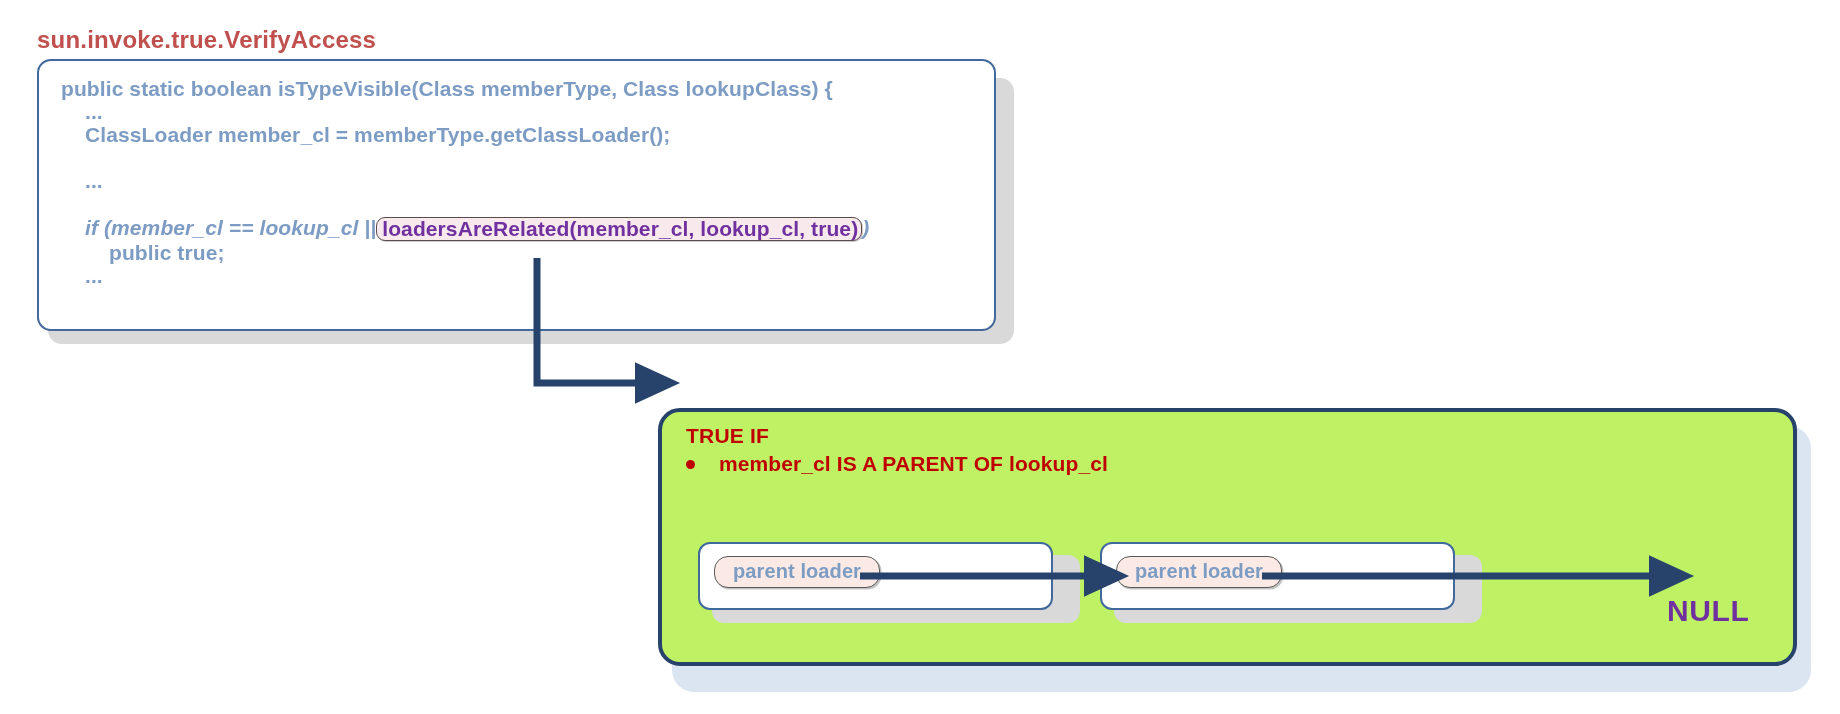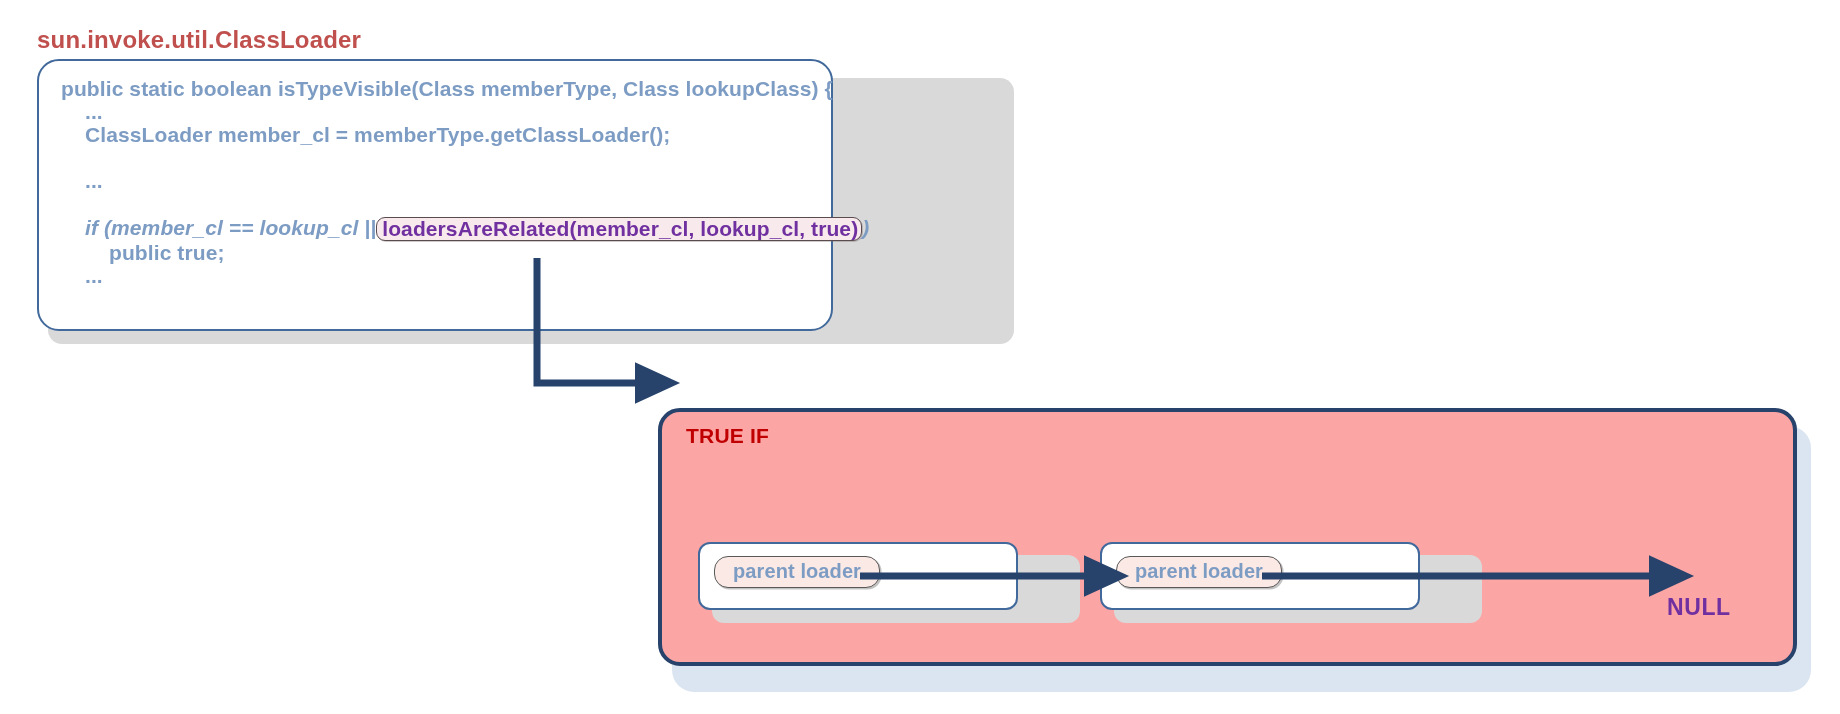--- a/index.html
+++ b/index.html
@@ -38,25 +38,25 @@
     top: 78px;
     width: 966px;
     height: 266px;
     background: #d9d9d9;
     border-radius: 14px;
   }
   .code-panel {
     position: absolute;
     left: 37px;
     top: 59px;
-    width: 796px;
+    width: 959px;
     height: 272px;
     background: #ffffff;
     border: 2px solid #41699b;
-    border-radius: 22px;
+    border-radius: 14px;
     box-sizing: border-box;
   }
   .code-lines {
     position: absolute;
     left: 22px;
     top: 16px;
     right: 8px;
   }
   .code-line {
     font-size: 21px;
@@ -104,21 +104,21 @@
     height: 266px;
     background: #dbe5f1;
     border-radius: 22px;
   }
   .true-panel {
     position: absolute;
     left: 658px;
     top: 408px;
     width: 1139px;
     height: 258px;
-    background: #fca5a5;
+    background: #bef264;
     border: 4px solid #27436c;
     border-radius: 22px;
     box-sizing: border-box;
   }
   .true-if-label {
     position: absolute;
     left: 24px;
     top: 12px;
     font-size: 21px;
     font-weight: bold;
@@ -166,21 +166,21 @@
     background: #d9d9d9;
     border-radius: 12px;
     width: 368px;
     height: 68px;
   }
   .loader-box-shadow.b1 { left: 50px;  top: 143px; }
   .loader-box-shadow.b2 { left: 452px; top: 143px; }
 
   .loader-box {
     position: absolute;
-    width: 320px;
+    width: 355px;
     height: 68px;
     background: #ffffff;
     border: 2px solid #41699b;
     border-radius: 12px;
     box-sizing: border-box;
   }
   .loader-box.b1 { left: 36px; top: 130px; }
   .loader-box.b2 { left: 438px; top: 130px; }
 
   .parent-pill {
@@ -196,41 +196,41 @@
     color: #7d9cc4;
     white-space: nowrap;
     box-shadow: 1.5px 1.5px 0 rgba(120,120,120,0.45);
     letter-spacing: 0.1px;
   }
 
   .null-label {
     position: absolute;
     left: 1005px;
     top: 182px;
-    font-size: 23px;
+    font-size: 30px;
     font-weight: bold;
     color: #7030a0;
     letter-spacing: 0.6px;
   }
 
   .chain-arrows {
     position: absolute;
     left: 0;
     top: 0;
     width: 1139px;
     height: 258px;
     pointer-events: none;
   }
 </style>
 </head>
 <body>
 
 <div id="canvas">
 
-  <div class="class-title">sun.invoke.util.ClassLoader</div>
+  <div class="class-title">sun.invoke.true.VerifyAccess</div>
 
   <div class="code-panel-shadow"></div>
   <div class="code-panel">
     <div class="code-lines">
 
       <div class="code-line">public static boolean isTypeVisible(Class memberType, Class lookupClass) {</div>
 
       <div class="code-line" style="padding-left:24px">...</div>
 
       <div class="code-line" style="padding-left:24px">ClassLoader member_cl = memberType.getClassLoader();</div>
@@ -258,20 +258,24 @@
       </marker>
     </defs>
     <path d="M 77 0 L 77 125 L 183 125" stroke="#27436c" stroke-width="7" fill="none" marker-end="url(#arrowhead-main)"></path>
   </svg>
 
   <div class="true-panel-shadow"></div>
   <div class="true-panel">
 
     <div class="true-if-label">TRUE IF</div>
 
+    <div class="bullet-row">
+      <span class="bullet-dot"></span>
+      <span class="bullet-text">member_cl IS A PARENT OF lookup_cl</span>
+    </div>
 
     <div class="loader-box-shadow b1"></div>
     <div class="loader-box b1">
       <span class="parent-pill">parent loader</span>
     </div>
 
     <div class="loader-box-shadow b2"></div>
     <div class="loader-box b2">
       <span class="parent-pill">parent loader</span>
     </div>

